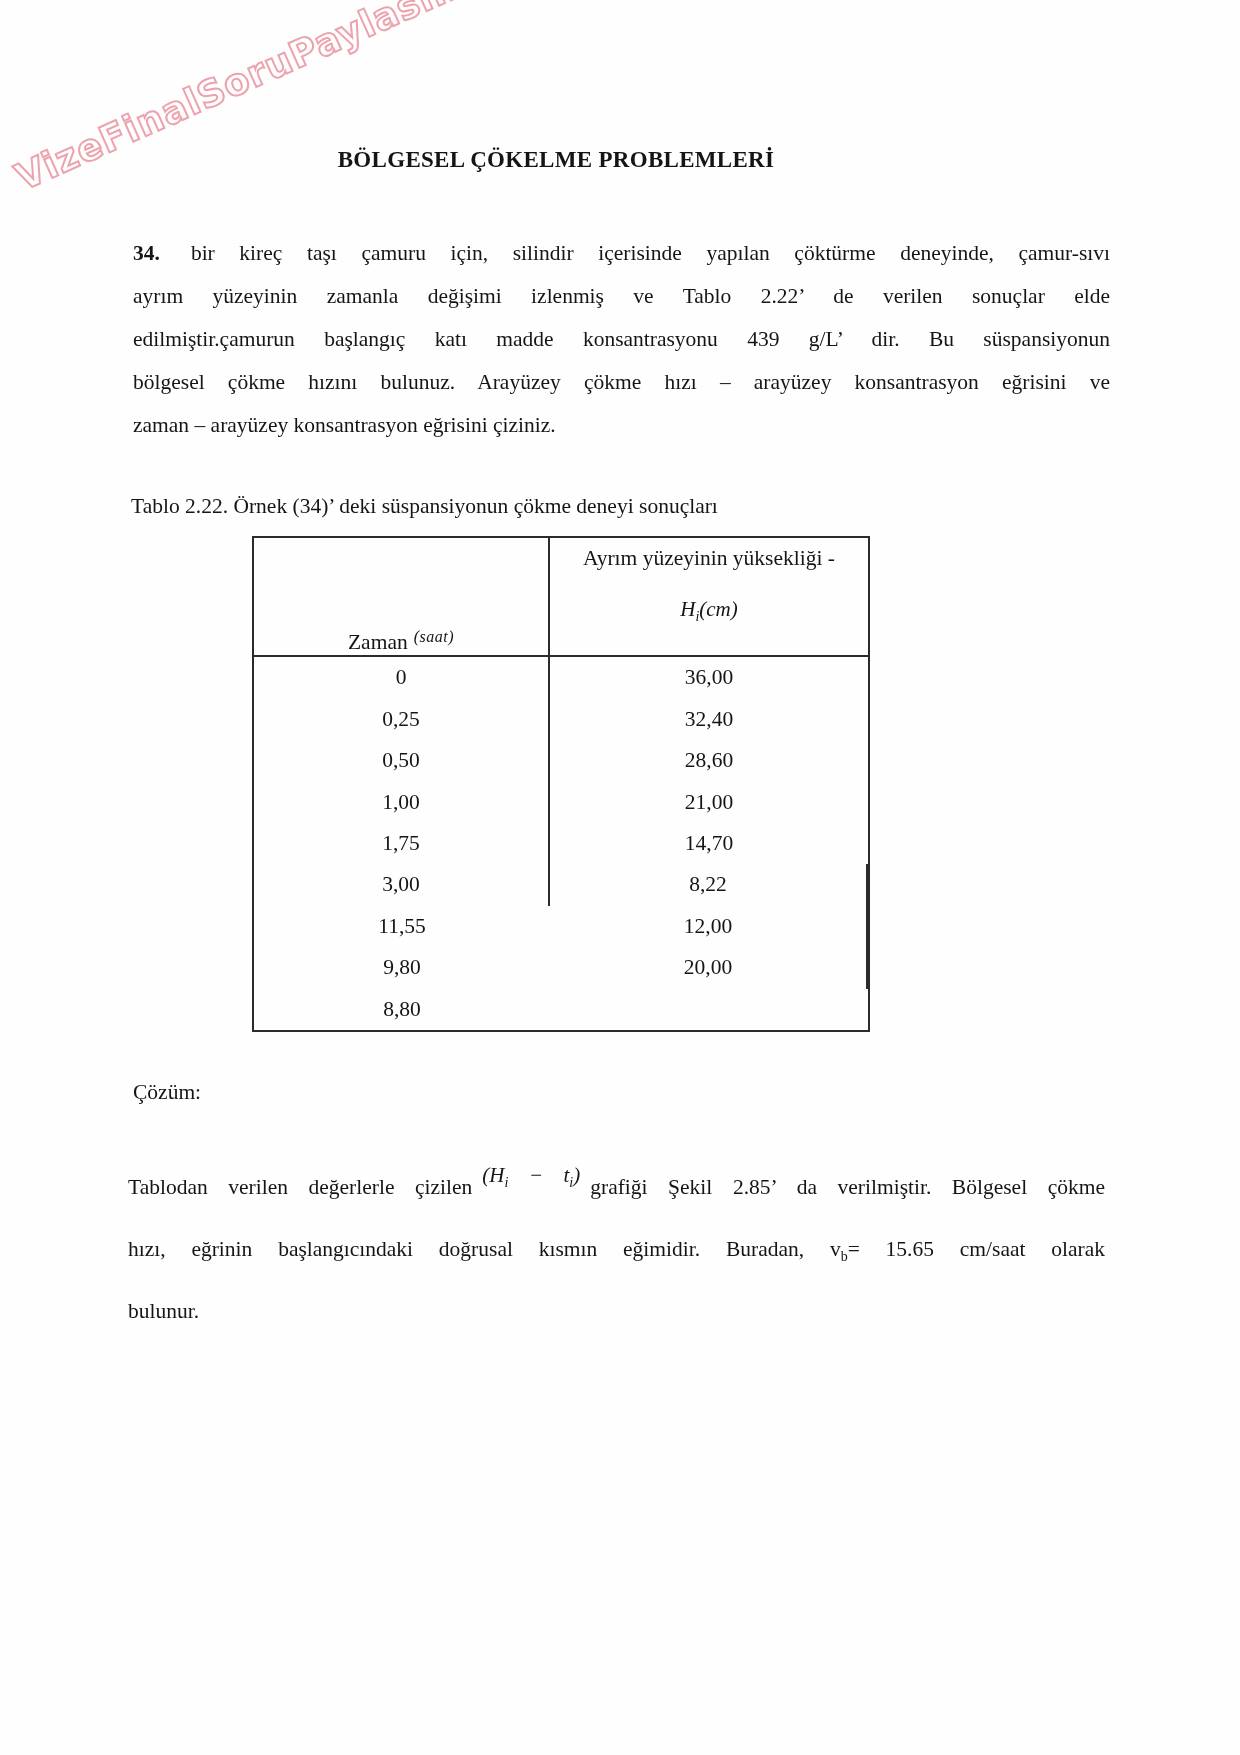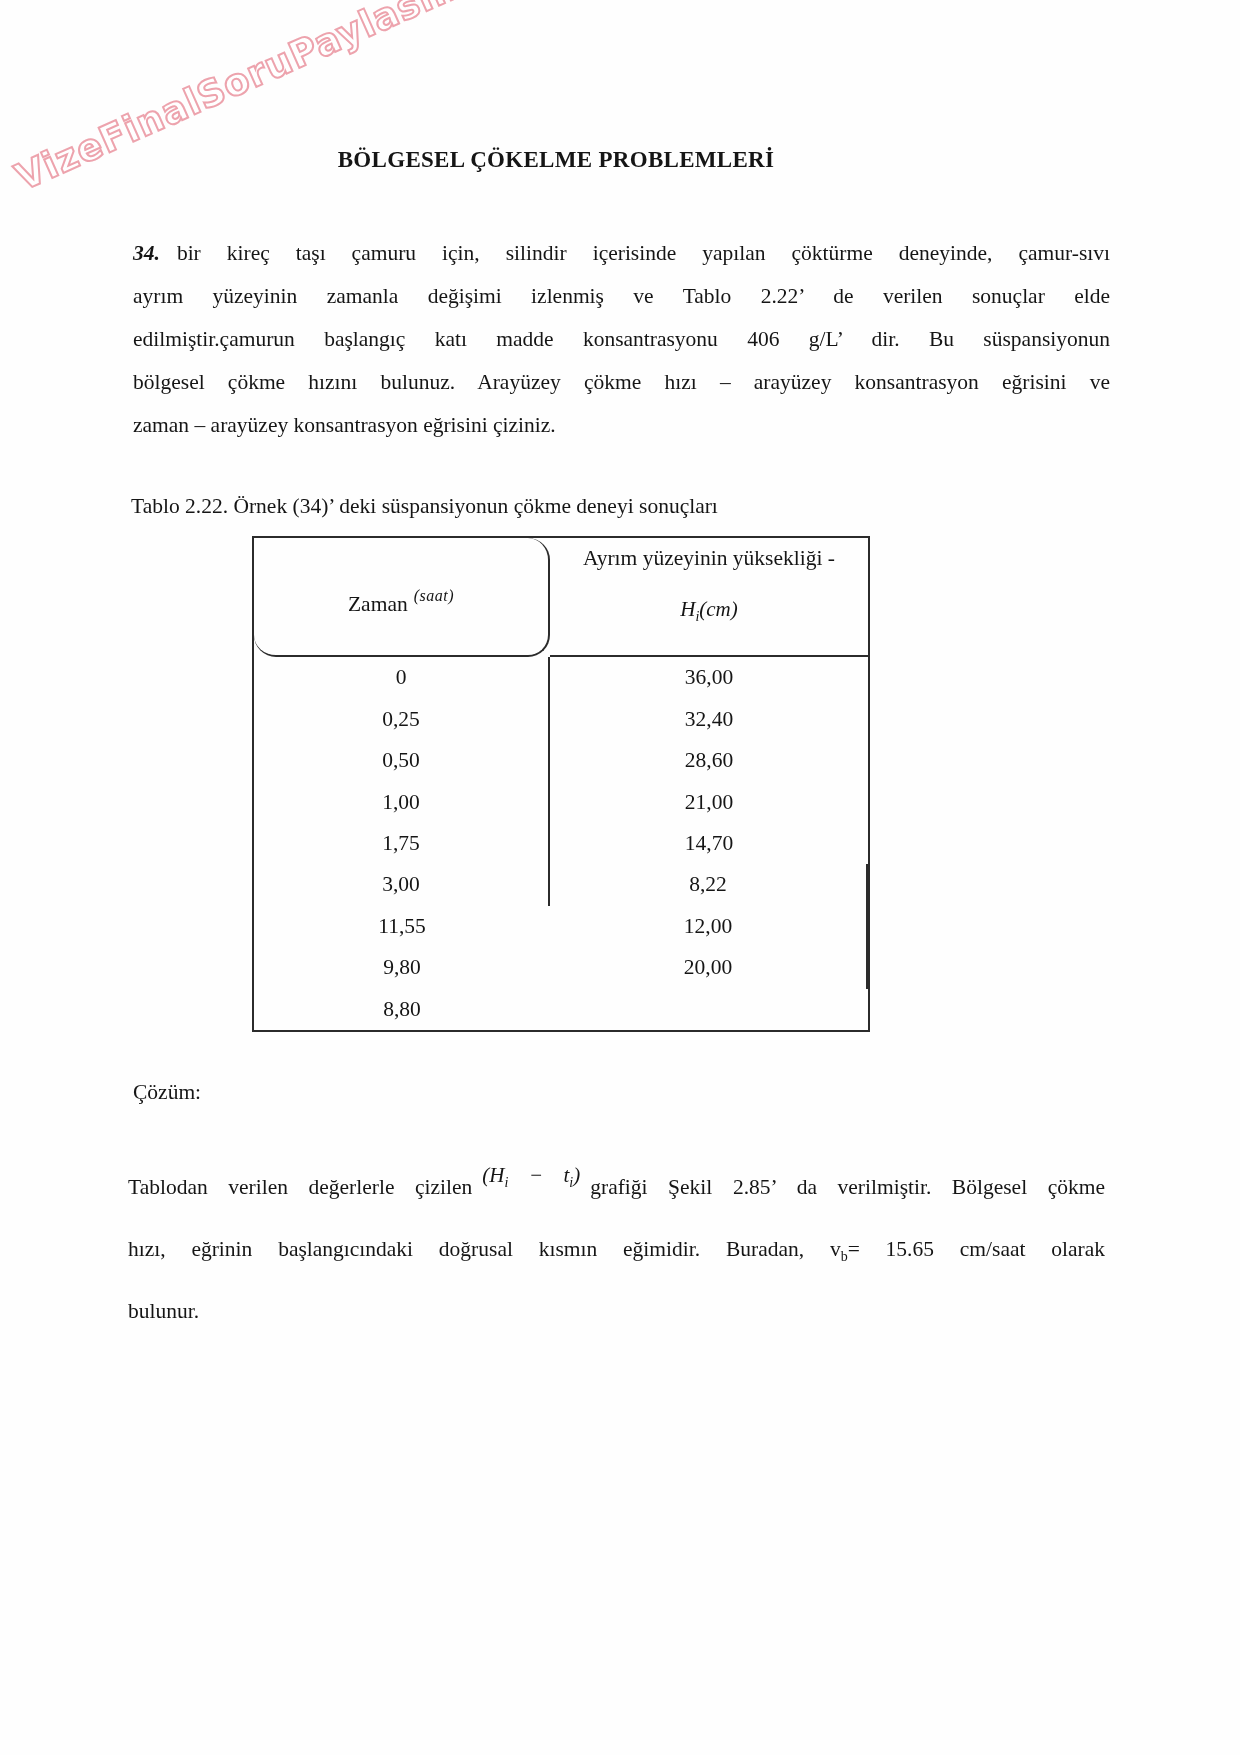--- a/index.html
+++ b/index.html
@@ -49,21 +49,21 @@
   }
   .jline{
     text-align:justify;
     text-align-last:justify;
     white-space:normal;
   }
   .jline.last{
     text-align:left;
     text-align-last:left;
   }
-  .pnum{font-weight:bold;margin-right:17px;font-style:italic;}
+  .pnum{font-weight:bold;margin-right:31px;}
   .caption{
     position:absolute;
     top:494px;
     left:131px;
     font-size:21.5px;
   }
   
   .dtable{
     position:absolute;
     left:252px;
@@ -74,24 +74,23 @@
     box-sizing:border-box;
     display:grid;
     grid-template-columns:296px 1fr;
     grid-template-rows:119px repeat(9, 1fr);
     font-size:21.5px;
   }
   .hcell{border-bottom:2px solid #2b2b2b;box-sizing:border-box;}
   .col1{border-right:2px solid #2b2b2b;box-sizing:border-box;}
   .hcell.col1{
     display:flex;
-    align-items:center;
+    align-items:flex-end;
     justify-content:center;
     padding-top:16px;
-    border-radius:22px;
   }
   .hcell.col2{
     display:flex;
     flex-direction:column;
     align-items:center;
     padding-top:8px;
   }
   .unit-sup{
     font-style:italic;
     font-size:16px;
@@ -143,21 +142,21 @@
 
   <div class="watermark">VizeFinalSoruPaylasimi.com</div>
 
   <div class="title">BÖLGESEL ÇÖKELME PROBLEMLERİ</div>
 
   <div class="problem">
     <div class="jline">
       <span class="pnum">34.</span><span>bir kireç taşı çamuru için, silindir içerisinde yapılan çöktürme deneyinde, çamur-sıvı</span>
     </div>
     <div class="jline">ayrım yüzeyinin zamanla değişimi izlenmiş ve Tablo 2.22’ de verilen sonuçlar elde</div>
-    <div class="jline">edilmiştir.çamurun başlangıç katı madde konsantrasyonu  406 g/L’ dir. Bu süspansiyonun</div>
+    <div class="jline">edilmiştir.çamurun başlangıç katı madde konsantrasyonu  439 g/L’ dir. Bu süspansiyonun</div>
     <div class="jline">bölgesel çökme hızını bulunuz. Arayüzey çökme hızı – arayüzey konsantrasyon eğrisini ve</div>
     <div class="jline last">zaman – arayüzey konsantrasyon eğrisini çiziniz.</div>
   </div>
 
   <div class="caption">Tablo 2.22. Örnek (34)’ deki süspansiyonun çökme deneyi sonuçları</div>
 
   <div class="dtable">
     <div class="hcell col1">
       <span>Zaman</span>
       <span class="unit-sup">(saat)</span>

